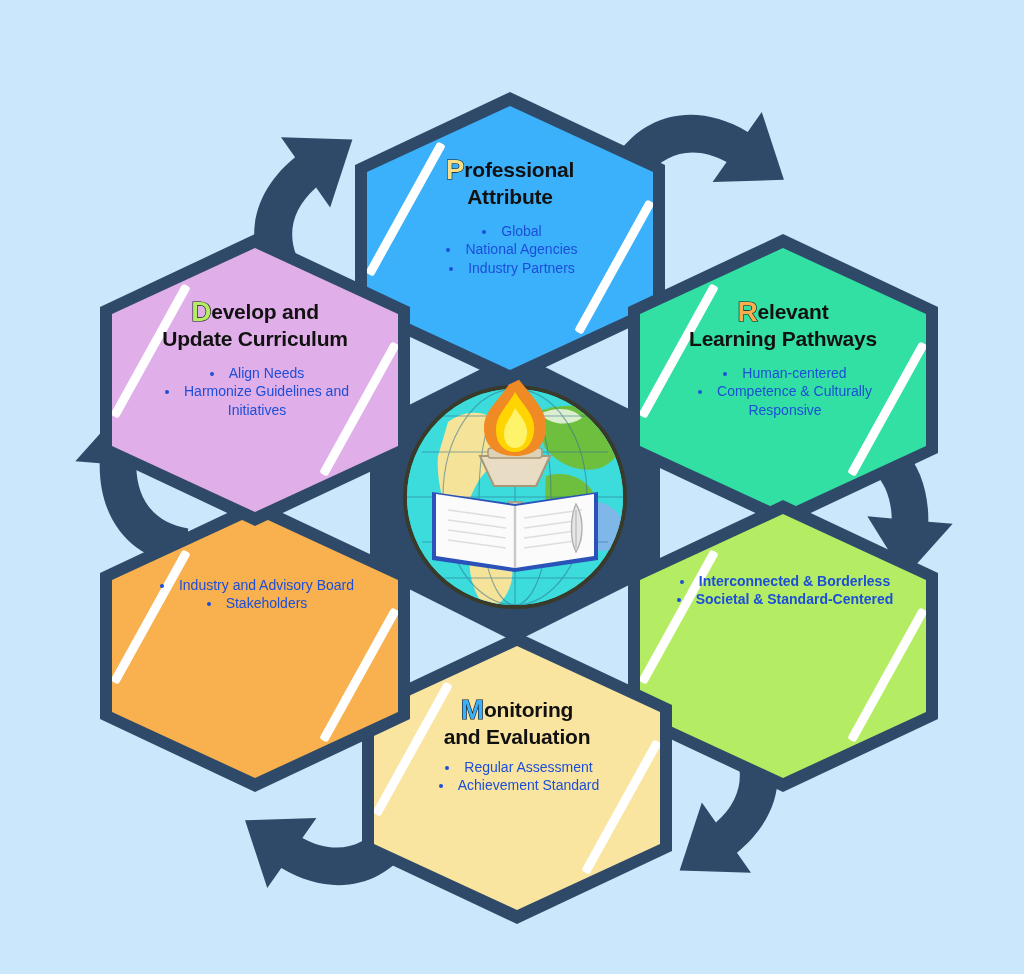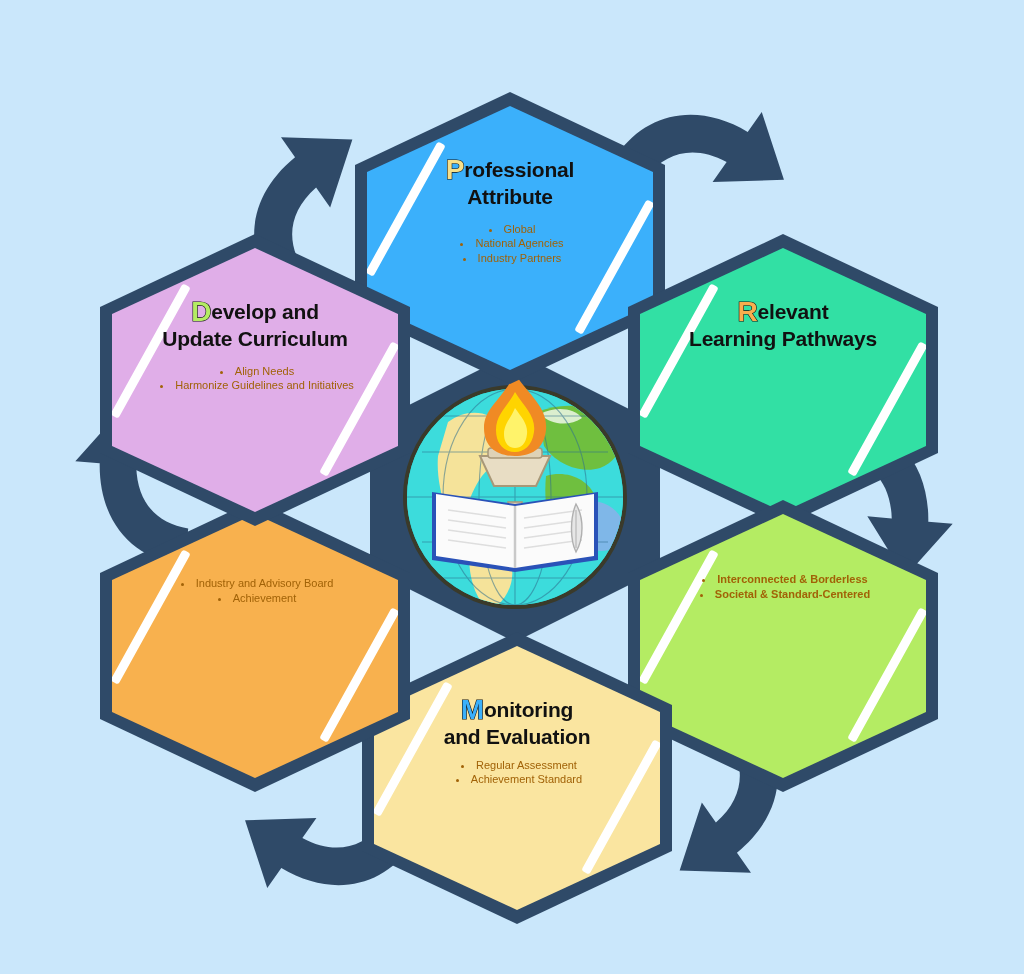--- a/index.html
+++ b/index.html
@@ -39,21 +39,21 @@
     letter-spacing:-0.2px;
   }
   .drop{
     font-size:28px;font-weight:bold;line-height:1;
     -webkit-text-stroke:1.2px #111;
     paint-order:stroke fill;
     vertical-align:-2px;
   }
   .hex-list{
     list-style:disc;margin:12px 0 0 0;padding:0 0 0 4px;
-    color:#a16207;font-size:11px;line-height:1.32;
+    color:#1d4ed8;font-size:14px;line-height:1.32;
     text-align:center;
   }
   .hex-list li{display:list-item;list-style-position:inside;margin:0;}
 
   
   #center-node{position:absolute;left:370px;top:352px;width:290px;height:290px;}
   .globe-hex{
     position:absolute;left:0;top:0;width:100%;height:100%;
     background:#2f4a68;
     clip-path:polygon(50% 0%,100% 25%,100% 75%,50% 100%,0% 75%,0% 25%);
@@ -184,20 +184,24 @@
     <div class="hex-outer"></div>
     <div class="hex-inner" style="background:#32e0a4;">
       <div class="stripe tl"></div>
       <div class="stripe br"></div>
     </div>
     <div class="hex-content">
       <div class="hex-title">
         <span class="drop" style="color:#f8ae4e;">R</span><span>elevant</span>
         <div>Learning Pathways</div>
       </div>
+      <ul class="hex-list">
+        <li>Human-centered</li>
+        <li>Competence &amp; Culturally Responsive</li>
+      </ul>
     </div>
   </div>
 
   <div class="hex-wrap" style="left:628px;top:500px;width:310px;height:292px;">
     <div class="hex-outer"></div>
     <div class="hex-inner" style="background:#b4ec63;">
       <div class="stripe tl"></div>
       <div class="stripe br"></div>
     </div>
     <div class="hex-content">
@@ -228,21 +232,21 @@
 
   <div class="hex-wrap" style="left:100px;top:500px;width:310px;height:292px;">
     <div class="hex-outer"></div>
     <div class="hex-inner" style="background:#f8b14e;">
       <div class="stripe tl"></div>
       <div class="stripe br"></div>
     </div>
     <div class="hex-content">
       <ul class="hex-list">
         <li>Industry and Advisory Board</li>
-        <li>Achievement</li>
+        <li>Stakeholders</li>
       </ul>
     </div>
   </div>
 
   <div class="hex-wrap" style="left:100px;top:234px;width:310px;height:292px;">
     <div class="hex-outer"></div>
     <div class="hex-inner" style="background:#e0aee8;">
       <div class="stripe tl"></div>
       <div class="stripe br"></div>
     </div>

